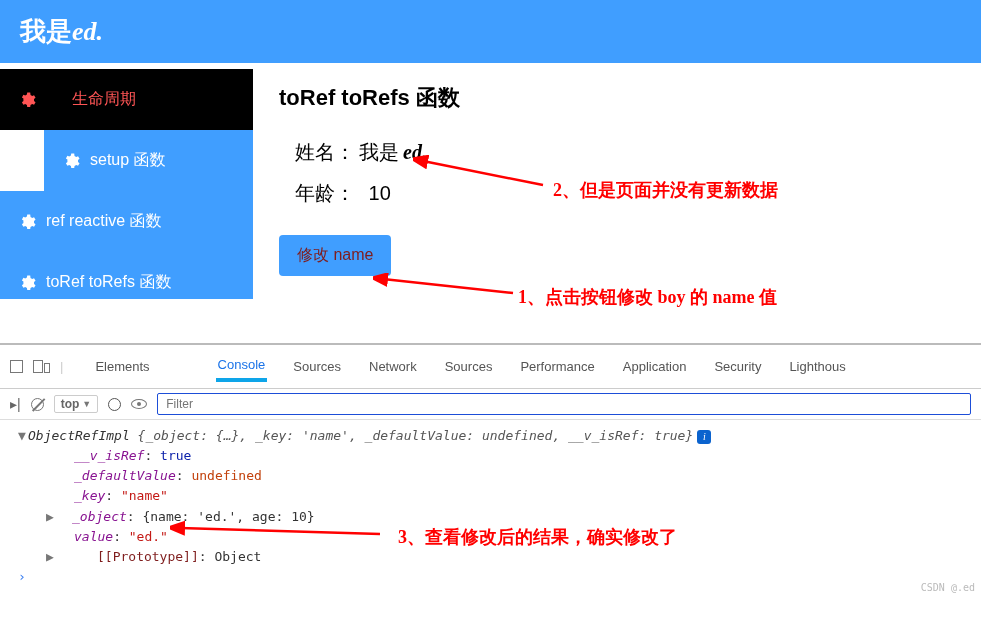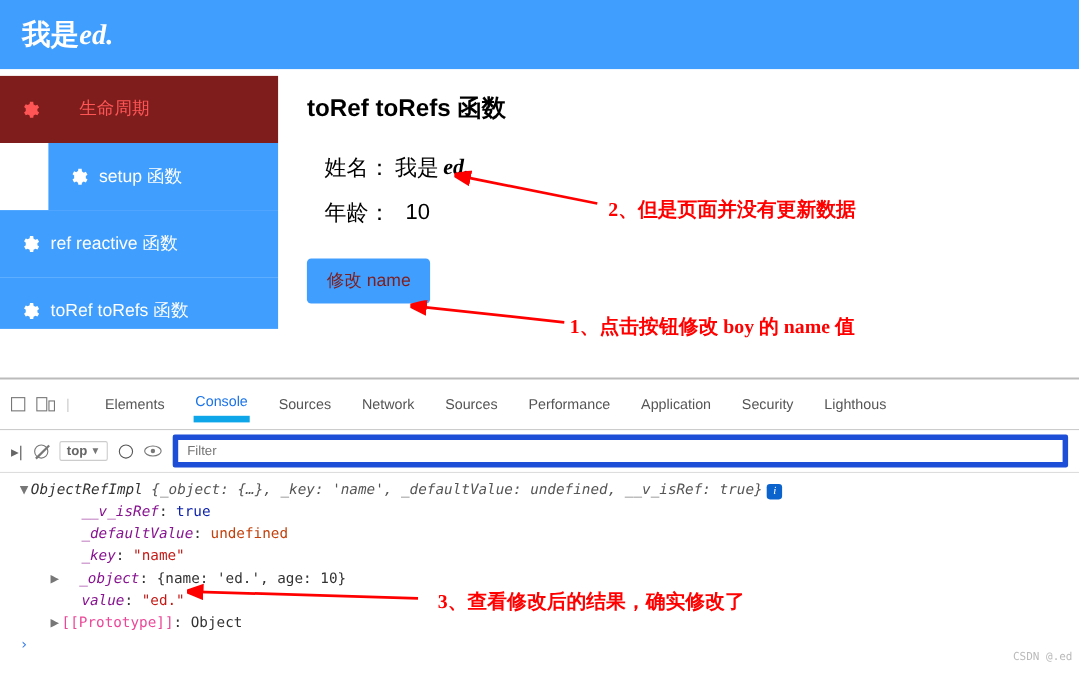--- a/index.html
+++ b/index.html
@@ -2,38 +2,38 @@
 <html><head>
 <meta charset="utf-8">
 <style>
   * { box-sizing: border-box; margin: 0; padding: 0; }
   body { font-family: "Microsoft YaHei", Arial, sans-serif; width: 981px; height: 622px; overflow: hidden; background: #fff; position: relative; }
   .header { background: #409eff; color: #fff; padding: 14px 20px; font-size: 26px; font-weight: bold; }
   .header .ed { font-style: italic; font-family: Georgia, serif; }
   .app-body { display: flex; height: 280px; }
   .sidebar { width: 253px; background: #fff; padding-top: 6px; }
   .sidebar-item { display: flex; align-items: center; padding: 20px 18px; color: #fff; background: #409eff; gap: 10px; font-size: 16px; cursor: pointer; }
-  .sidebar-item.active { background: #7f1d1d; color: #f55; gap: 36px; }
+  .sidebar-item.active { background: #000000; color: #f55; gap: 36px; }
   .gear { width: 18px; height: 18px; display: inline-block; }
   .content { flex: 1; padding: 20px 26px; position: relative; background:#fff; }
   .content h2 { font-size: 22px; font-weight: 700; margin-bottom: 26px; }
   .row { font-size: 20px; margin: 14px 16px; display:flex; align-items:center; gap:4px; }
   .row .ed2 { font-style: italic; font-family: Georgia, serif; font-weight:bold; }
   .btn { background: #409eff; color: #7f1d1d; border: none; border-radius: 4px; padding: 10px 18px; font-size: 16px; cursor: pointer; margin-top: 14px; }
   .annot { position: absolute; color: #f00; font-weight: 700; font-size: 18px; font-family: "SimSun", serif; white-space:nowrap; }
   .arrow-svg { position:absolute; pointer-events:none; }
 
   .devtools { border-top: 2px solid #bbb; font-family: Arial, sans-serif; font-size: 13px; color: #333; }
   .dt-tabs { display: flex; align-items: center; gap: 24px; padding: 6px 10px; border-bottom: 1px solid #ccc; }
   .dt-tabs .tab { color: #555; padding: 6px 2px; cursor:pointer; }
-  .dt-tabs .tab.active { color: #1a73e8; border-bottom: 6px solid #0ea5e9; }
+  .dt-tabs .tab.active { color: #1a73e8; border-bottom: 4px solid #0ea5e9; margin-left: 40px; }
   .dt-icons { display:flex; gap:10px; align-items:center; margin-right:6px; }
   .dt-toolbar { display:flex; align-items:center; gap:10px; padding:4px 10px; border-bottom:1px solid #ddd; color:#666; }
   .dt-toolbar .sel { border:1px solid #ccc; border-radius:2px; padding:1px 6px; font-size:12px; display:flex; align-items:center; gap:3px;font-weight:bold;}
-  .dt-toolbar input { border:5px solid #1d4ed8; border-radius:2px; padding:3px 8px; font-size:12px; flex:1; }
+  .dt-toolbar input { border:1px solid #1d4ed8; border-radius:2px; padding:3px 8px; font-size:12px; flex:1; }
   .console { font-family: Consolas, Menlo, monospace; font-size: 13px; padding: 6px 10px 10px 18px; line-height: 1.55; position: relative; }
   .console .tria { color:#777; display:inline-block; width:10px; }
   .console .kstr { color:#c41a16; }
   .console .kprop { color:#881391; font-style: italic; margin-left: 16px; }
   .console .kbool { color:#0d22aa; }
   .console .kund { color:#c2410c; }
   .console .indent { padding-left: 28px; }
   .console .indent2 { padding-left: 40px; }
   .info-badge { display:inline-block; background:#0b63ce; color:#fff; border-radius:3px; width:14px; height:14px; text-align:center; font-size:10px; line-height:14px; font-style:italic; font-family:Georgia,serif; margin-left:4px;}
   .watermark { position:absolute; right:6px; bottom:2px; font-size:10px; color:#bbb; }
@@ -152,21 +152,21 @@
   </div>
   <div class="console">
     <div>
       <span class="tria">▼</span><i>ObjectRefImpl </i><span style="font-style:italic;color:#555;">{_object: {…}, _key: 'name', _defaultValue: undefined, __v_isRef: true}</span><span class="info-badge">i</span>
     </div>
     <div class="indent2"><span class="kprop">__v_isRef</span>: <span class="kbool">true</span></div>
     <div class="indent2"><span class="kprop">_defaultValue</span>: <span class="kund">undefined</span></div>
     <div class="indent2"><span class="kprop">_key</span>: <span class="kstr">"name"</span></div>
     <div class="indent"><span class="tria">▶</span><span class="kprop">_object</span>: <span>{name: 'ed.', age: 10}</span></div>
     <div class="indent2"><span class="kprop">value</span>: <span class="kstr">"ed."</span></div>
-    <div class="indent"><span class="tria">▶</span><span style="color:#ec4899;">[[Prototype]]</span>: <span>Object</span></div>
+    <div class="indent"><span class="tria">▶</span><span style="color:#7f1d1d;margin-left:41px;">[[Prototype]]</span>: <span>Object</span></div>
     <div style="color:#367cf1;">›</div>
 
     <svg class="arrow-svg" style="left:170px;top:100px;" width="220" height="22">
         <defs>
           <marker id="ah3" markerWidth="10" markerHeight="10" refX="2" refY="3" orient="auto">
             <path d="M0,0 L0,6 L8,3 z" fill="#f00"></path>
           </marker>
         </defs>
         <line x1="210" y1="14" x2="10" y2="8" stroke="#f00" stroke-width="2.5" marker-end="url(#ah3)"></line>
       </svg>

